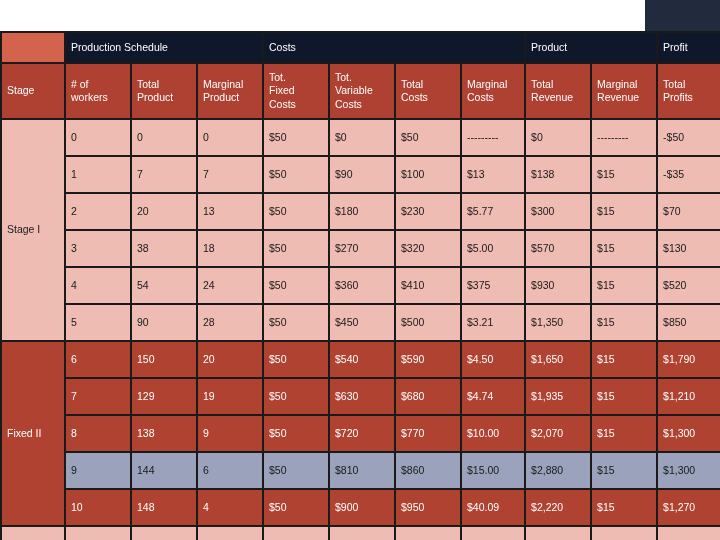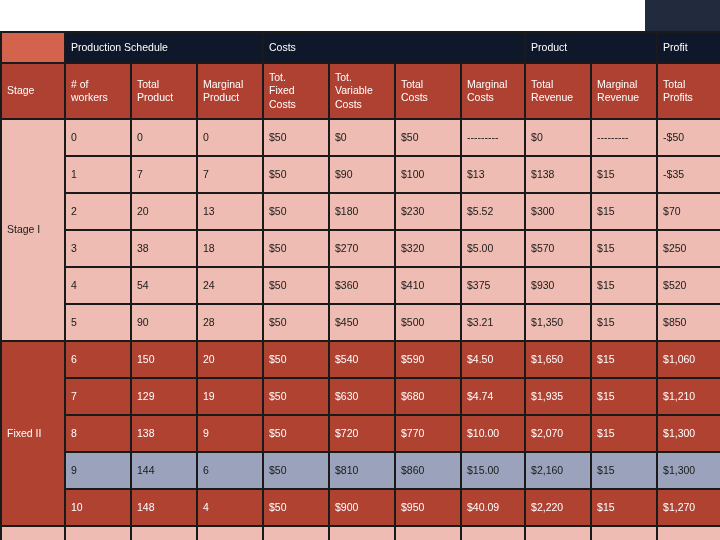--- a/index.html
+++ b/index.html
@@ -197,36 +197,36 @@
           <td class="cell-light">$15</td>
           <td class="cell-light">-$35</td>
         </tr>
         <tr class="row-body">
           <td class="cell-light">2</td>
           <td class="cell-light">20</td>
           <td class="cell-light">13</td>
           <td class="cell-light">$50</td>
           <td class="cell-light">$180</td>
           <td class="cell-light">$230</td>
-          <td class="cell-light">$5.52</td>
+          <td class="cell-light">$5.77</td>
           <td class="cell-light">$300</td>
           <td class="cell-light">$15</td>
           <td class="cell-light">$70</td>
         </tr>
         <tr class="row-body">
           <td class="cell-light">3</td>
           <td class="cell-light">38</td>
           <td class="cell-light">18</td>
           <td class="cell-light">$50</td>
           <td class="cell-light">$270</td>
           <td class="cell-light">$320</td>
           <td class="cell-light">$5.00</td>
           <td class="cell-light">$570</td>
           <td class="cell-light">$15</td>
-          <td class="cell-light">$250</td>
+          <td class="cell-light">$130</td>
         </tr>
         <tr class="row-body">
           <td class="cell-light">4</td>
           <td class="cell-light">54</td>
           <td class="cell-light">24</td>
           <td class="cell-light">$50</td>
           <td class="cell-light">$360</td>
           <td class="cell-light">$410</td>
           <td class="cell-light">$375</td>
           <td class="cell-light">$930</td>
@@ -249,21 +249,21 @@
           <td class="stage-cell cell-dark" rowspan="5">Fixed II</td>
           <td class="cell-dark">6</td>
           <td class="cell-dark">150</td>
           <td class="cell-dark">20</td>
           <td class="cell-dark">$50</td>
           <td class="cell-dark">$540</td>
           <td class="cell-dark">$590</td>
           <td class="cell-dark">$4.50</td>
           <td class="cell-dark">$1,650</td>
           <td class="cell-dark">$15</td>
-          <td class="cell-dark">$1,060</td>
+          <td class="cell-dark">$1,790</td>
         </tr>
         <tr class="row-body">
           <td class="cell-dark">7</td>
           <td class="cell-dark">129</td>
           <td class="cell-dark">19</td>
           <td class="cell-dark">$50</td>
           <td class="cell-dark">$630</td>
           <td class="cell-dark">$680</td>
           <td class="cell-dark">$4.74</td>
           <td class="cell-dark">$1,935</td>
@@ -283,21 +283,21 @@
           <td class="cell-dark">$1,300</td>
         </tr>
         <tr class="row-body">
           <td class="cell-blue">9</td>
           <td class="cell-blue">144</td>
           <td class="cell-blue">6</td>
           <td class="cell-blue">$50</td>
           <td class="cell-blue">$810</td>
           <td class="cell-blue">$860</td>
           <td class="cell-blue">$15.00</td>
-          <td class="cell-blue">$2,160</td>
+          <td class="cell-blue">$2,880</td>
           <td class="cell-blue">$15</td>
           <td class="cell-blue">$1,300</td>
         </tr>
         <tr class="row-body">
           <td class="cell-dark">10</td>
           <td class="cell-dark">148</td>
           <td class="cell-dark">4</td>
           <td class="cell-dark">$50</td>
           <td class="cell-dark">$900</td>
           <td class="cell-dark">$950</td>

